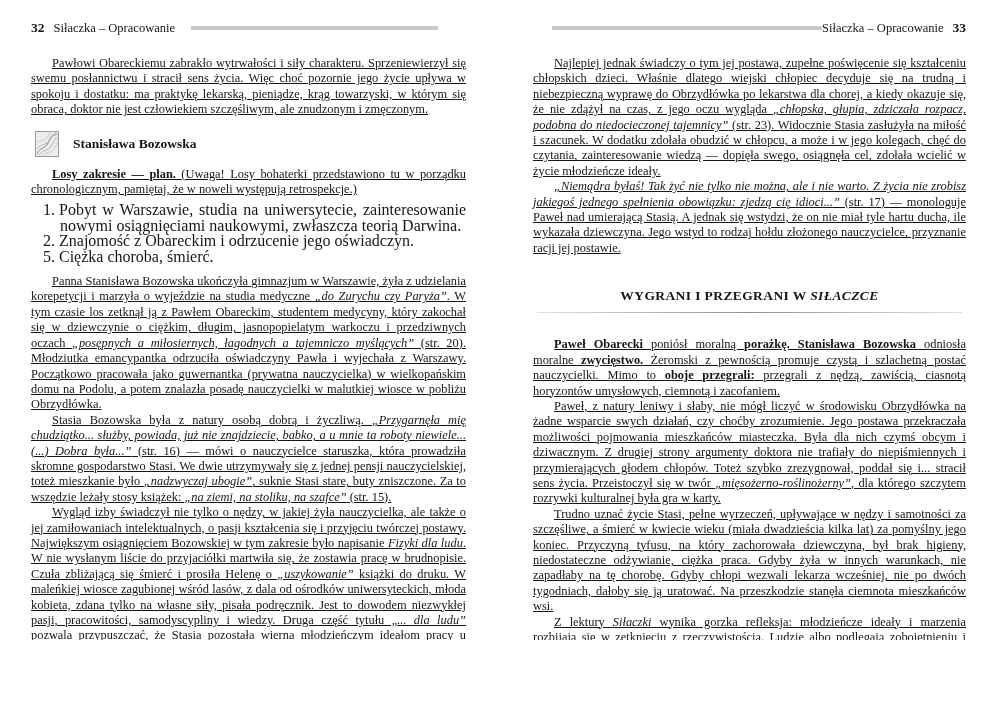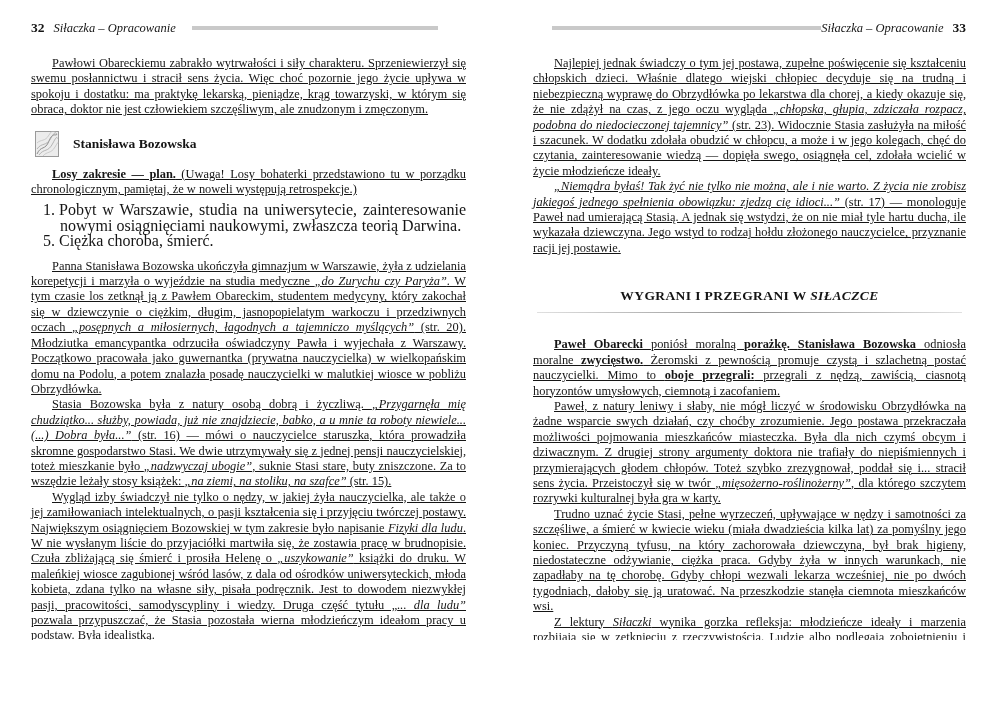--- a/index.html
+++ b/index.html
@@ -11,21 +11,21 @@
     font-family:"Liberation Serif","DejaVu Serif",serif;
     color:#151515;
   }
   .page{position:absolute;top:20px;}
   .page-left{left:31px;width:435px;}
   .page-right{left:533px;width:433px;}
 
   
   .running-header{display:flex;align-items:center;height:16px;margin-bottom:20px;}
   .pagenum{font-weight:bold;font-size:13.5px;}
-  .runtitle{font-style:italic;font-size:12.5px;white-space:nowrap;}
+  .runtitle{font-size:12.5px;white-space:nowrap;}
   .page-left .runtitle{margin-left:9px;}
   .page-right .runtitle{margin-left:auto;}
   .page-right .pagenum{margin-left:9px;}
   .header-bar{height:4px;background:#c9c9c9;}
   .page-left .header-bar{flex:1;margin-left:16px;margin-right:28px;}
   .page-right .header-bar{width:292px;margin-left:19px;}
 
   
   .body{
     margin:0;
@@ -89,20 +89,21 @@
           <path d="M8 25 C12 20, 16 23, 20 16 S 23 13, 23 11" stroke="#bbbbbb" fill="none" stroke-width="0.7"></path>
         </svg>
       </span>
       <h2 class="chapter-title">Stanisława Bozowska</h2>
     </div>
 
     <p class="body indent"><span class="rb">Losy zakresie — plan.</span><span> (Uwaga! Losy bohaterki przedstawiono tu w porządku chronologicznym, pamiętaj, że w noweli występują retrospekcje.)</span></p>
 
     <ol class="plan-list">
       <li><span class="li-num">1.</span><span class="li-text"><span>Pobyt w Warszawie, studia na uniwersytecie, zainteresowanie nowymi osiągnięciami naukowymi, zwłaszcza teorią Darwina.</span></span></li>
+      <li><span class="li-num">2.</span><span class="li-text"><span>Znajomość z Obareckim i odrzucenie jego oświadczyn.</span></span></li>
       <li><span class="li-num">5.</span><span class="li-text"><span>Ciężka choroba, śmierć.</span></span></li>
     </ol>
 
     <p class="body indent"><span>Panna Stanisława Bozowska ukończyła gimnazjum w Warszawie, żyła z udzielania korepetycji i marzyła o wyjeździe na studia medyczne </span><span class="ri">„do Zurychu czy Paryża”</span><span>. W tym czasie los zetknął ją z Pawłem Obareckim, studentem medycyny, który zakochał się w dziewczynie o ciężkim, długim, jasnopopielatym warkoczu i przedziwnych oczach </span><span class="ri">„posępnych a miłosiernych, łagodnych a tajemniczo myślących”</span><span> (str. 20). Młodziutka emancypantka odrzuciła oświadczyny Pawła i wyjechała z Warszawy. Początkowo pracowała jako guwernantka (prywatna nauczycielka) w wielkopańskim domu na Podolu, a potem znalazła posadę nauczycielki w malutkiej wiosce w pobliżu Obrzydłówka.</span></p>
     <p class="body indent"><span>Stasia Bozowska była z natury osobą dobrą i życzliwą. </span><span class="ri">„Przygarnęła mię chudziątko... służby, powiada, już nie znajdziecie, babko, a u mnie ta roboty niewiele... (...) Dobra była...”</span><span> (str. 16) — mówi o nauczycielce staruszka, która prowadziła skromne gospodarstwo Stasi. We dwie utrzymywały się z jednej pensji nauczycielskiej, toteż mieszkanie było </span><span class="ri">„nadzwyczaj ubogie”</span><span>, suknie Stasi stare, buty zniszczone. Za to wszędzie leżały stosy książek: </span><span class="ri">„na ziemi, na stoliku, na szafce”</span><span> (str. 15).</span></p>
     <p class="body indent"><span>Wygląd izby świadczył nie tylko o nędzy, w jakiej żyła nauczycielka, ale także o jej zamiłowaniach intelektualnych, o pasji kształcenia się i przyjęciu twórczej postawy. Największym osiągnięciem Bozowskiej w tym zakresie było napisanie </span><span class="ri">Fizyki dla ludu</span><span>. W nie wysłanym liście do przyjaciółki martwiła się, że zostawia pracę w brudnopisie. Czuła zbliżającą się śmierć i prosiła Helenę o </span><span class="ri">„uszykowanie”</span><span> książki do druku. W maleńkiej wiosce zagubionej wśród lasów, z dala od ośrodków uniwersyteckich, młoda kobieta, zdana tylko na własne siły, pisała podręcznik. Jest to dowodem niezwykłej pasji, pracowitości, samodyscypliny i wiedzy. Druga część tytułu „</span><span class="ri">... dla ludu”</span><span> pozwala przypuszczać, że Stasia pozostała wierna młodzieńczym ideałom pracy u podstaw. Była idealistką.</span></p>
   </section>
 
   <section class="page page-right">
     <header class="running-header">

